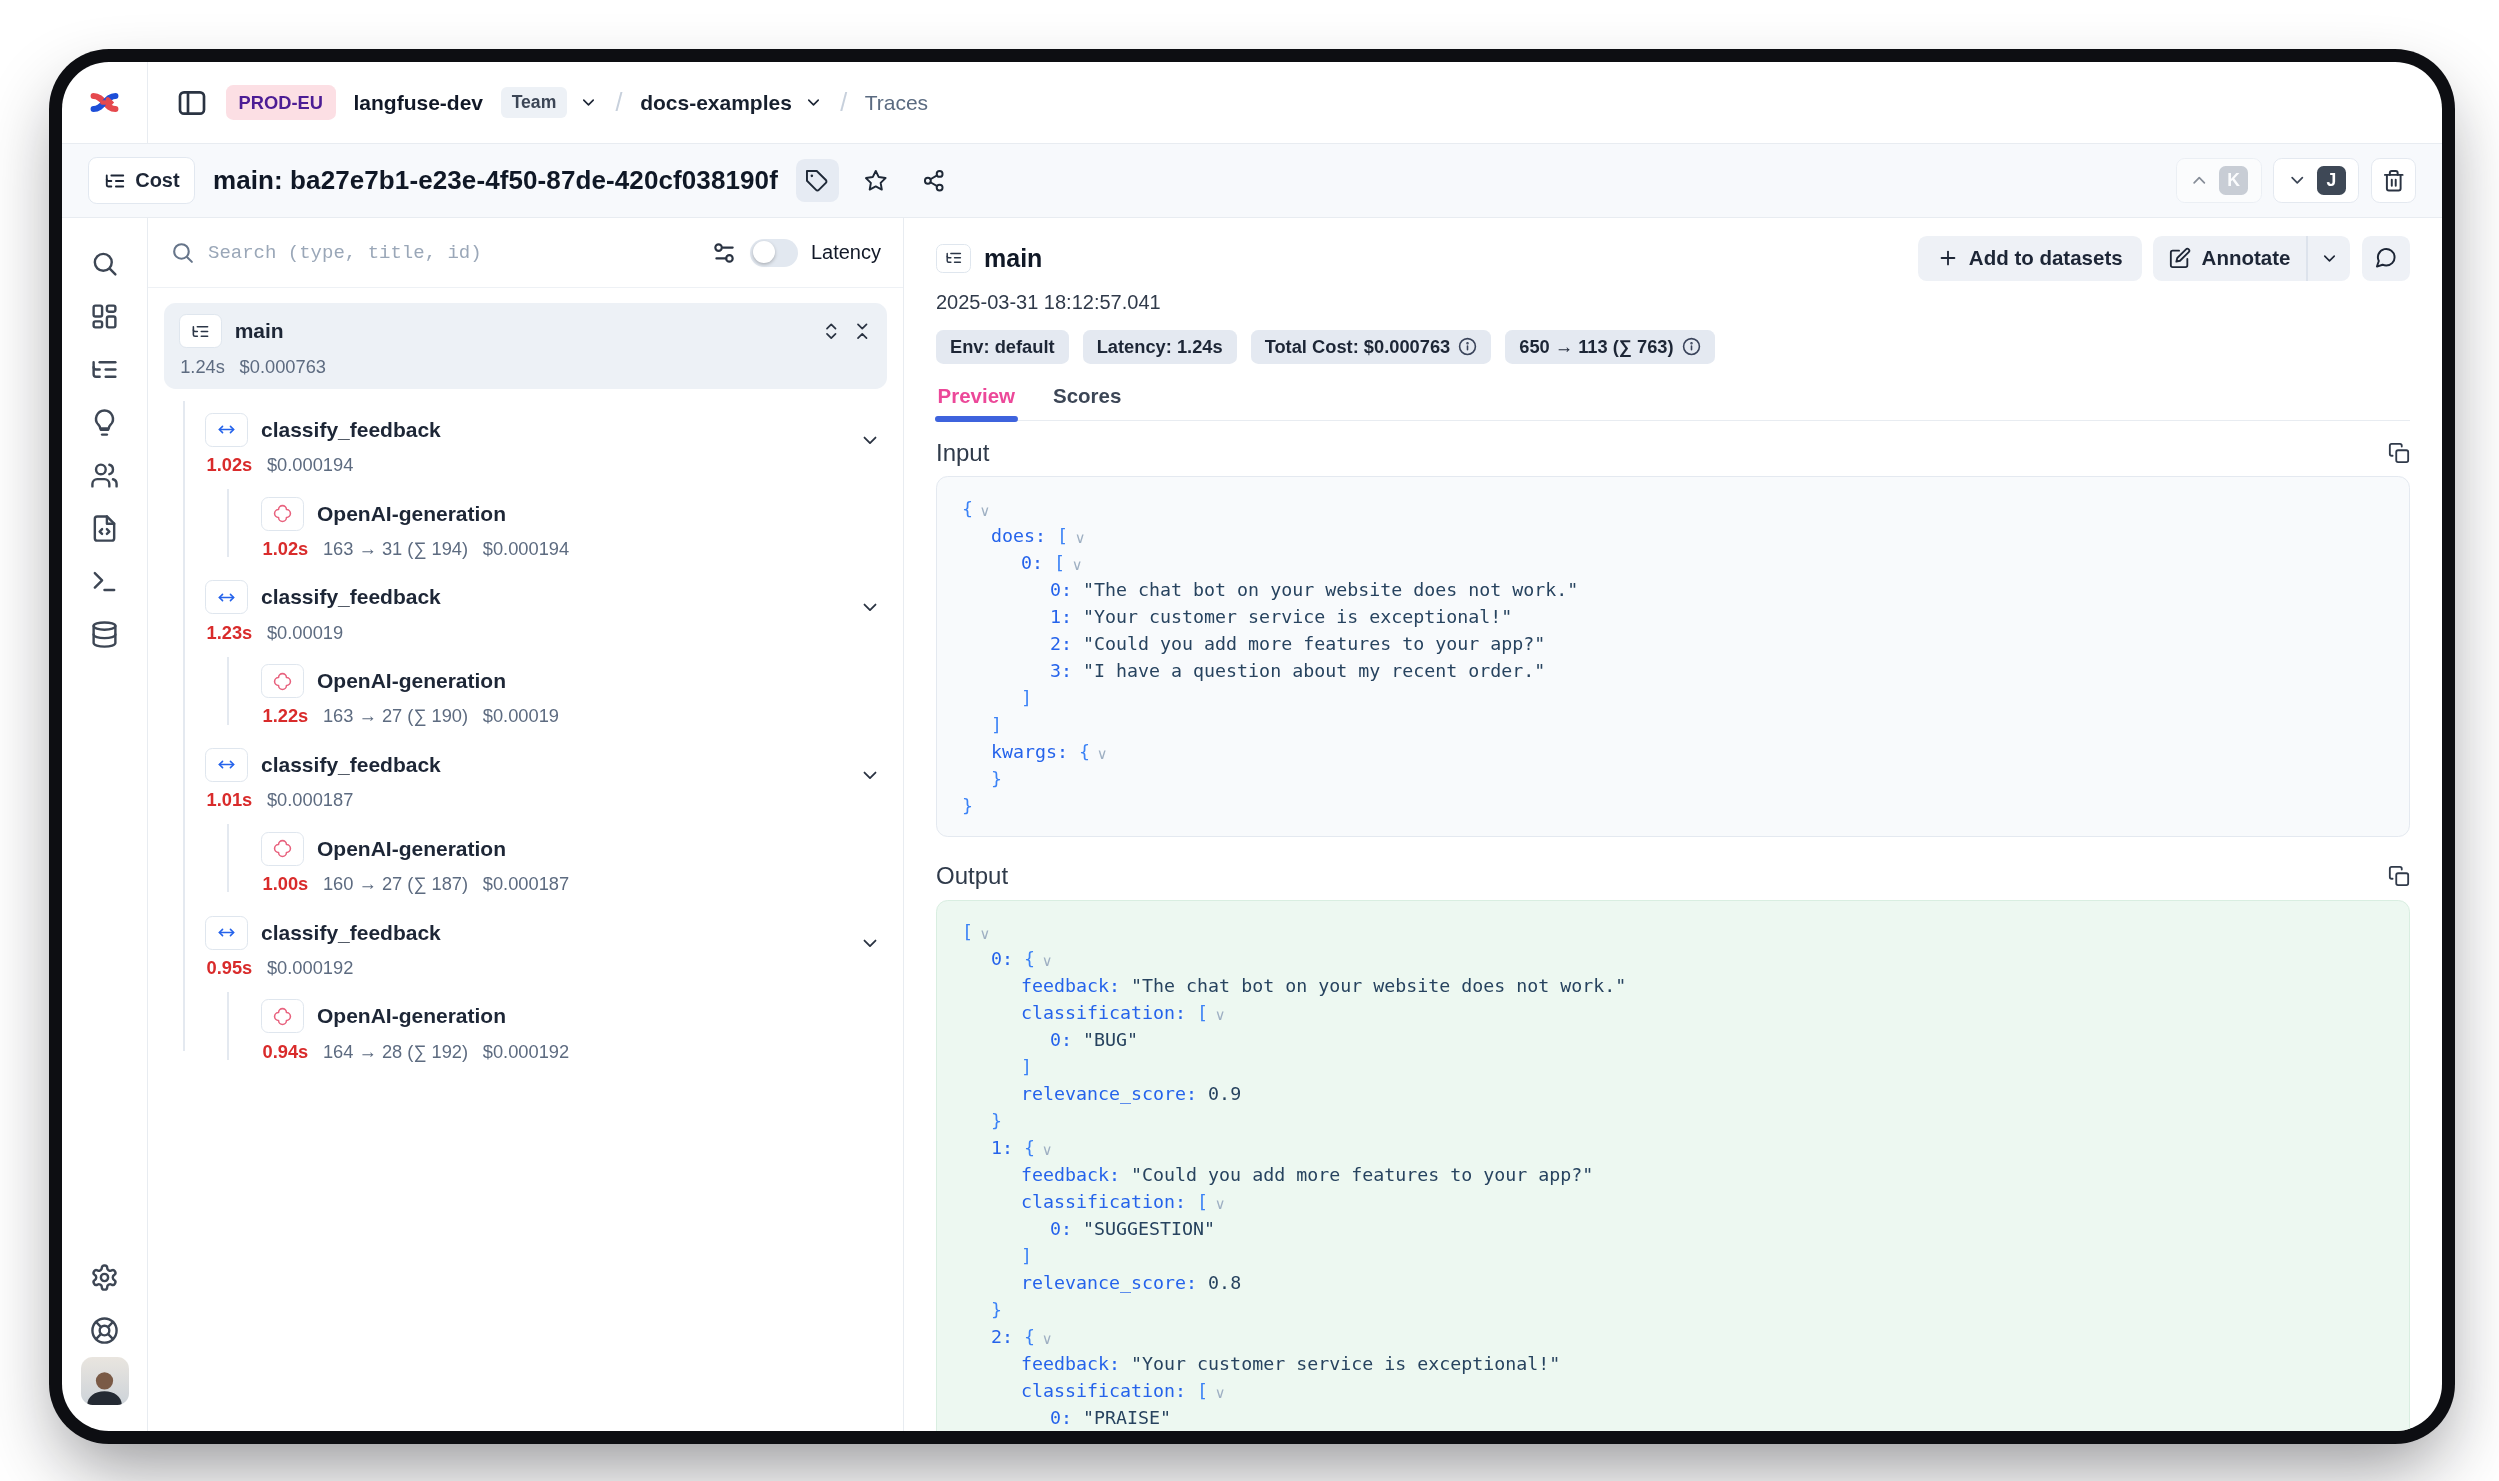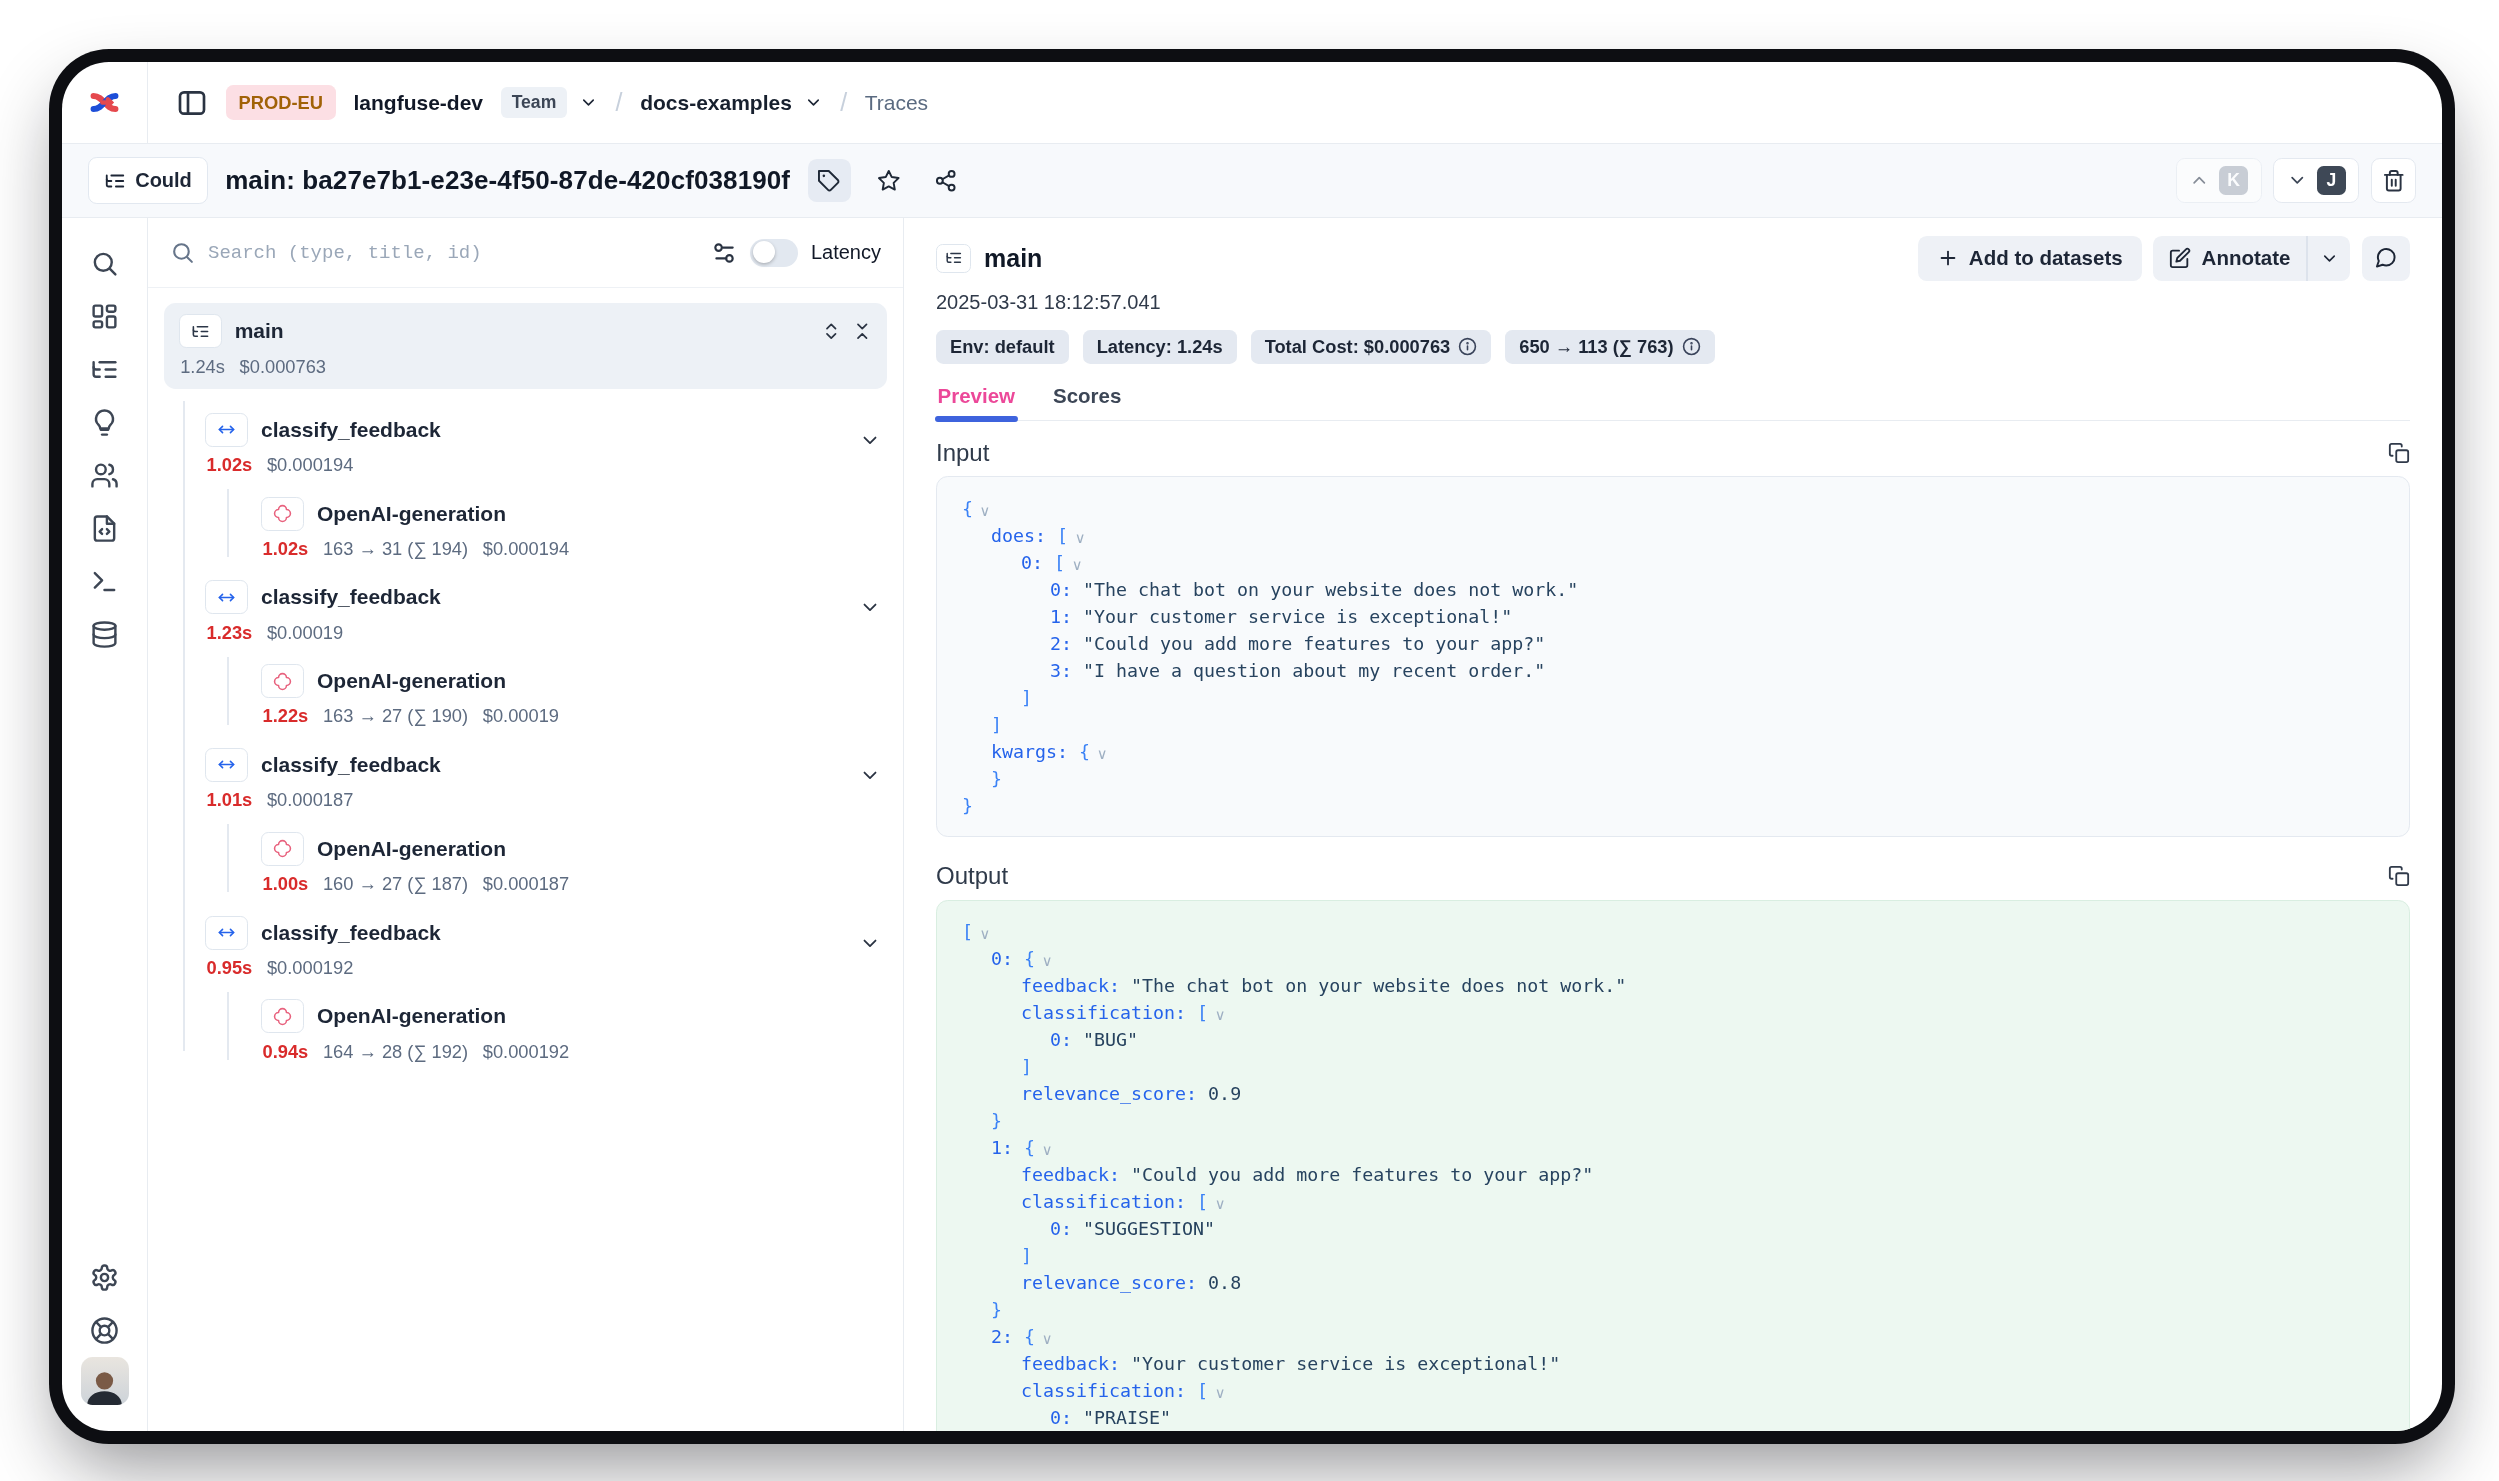--- a/index.html
+++ b/index.html
@@ -9,21 +9,21 @@
 
   .window { position:absolute; left:62px; top:62px; width:2380px; height:1369px; background:#fff;
     border-radius:47px; box-shadow:0 0 0 13px #0d0e12, 0 33px 73px rgba(10,12,18,.45);
     overflow:hidden; display:flex; flex-direction:column; }
 
   
   .topbar { height:81px; flex:0 0 auto; display:flex; align-items:stretch; }
   .rail-top { width:86px; flex:0 0 auto; border-right:1.5px solid #e8ecf1; display:flex; align-items:center; justify-content:center; }
   .crumbs { display:flex; align-items:center; gap:17.6px; padding:0 28px; font-size:21px; color:#111827; }
   .ptoggle { color:#2a3342; }
-  .env-badge { background:#fcdfe4; color:#a16207; font-weight:700; font-size:18.3px; padding:6.6px 13px; border-radius:7.3px; }
+  .env-badge { background:#fcdfe4; color:#4c1d95; font-weight:700; font-size:18.3px; padding:6.6px 13px; border-radius:7.3px; }
   .org { font-weight:700; color:#111827; }
   .type-badge { background:#edf1f6; color:#3c4656; font-size:17.6px; font-weight:600; padding:5.1px 11px; border-radius:5.9px; }
   .chev-sm { color:#1d2636; margin-left:-5.9px; }
   .slash { color:#c7d0dc; font-size:25px; font-weight:400; }
   .proj { font-weight:600; color:#17202e; }
   .crumb-sec { color:#5a6a80; }
 
   
   .tracebar { height:75px; flex:0 0 auto; background:#f7f9fc; border-top:1.5px solid #e8ecf1; border-bottom:1.5px solid #e8ecf1;
     display:flex; align-items:center; gap:17.6px; padding:0 26px; }
@@ -158,21 +158,21 @@
 
   <div class="tracebar">
     <span class="tbadge">
       <svg class="ic" width="22" height="22" viewBox="0 0 24 24">
           <path d="M21 12h-8"></path>
           <path d="M21 6H8"></path>
           <path d="M21 18h-8"></path>
           <path d="M3 6v4c0 1.1.9 2 2 2h3"></path>
           <path d="M3 10v6c0 1.1.9 2 2 2h3"></path>
         </svg>
-      <span>Could</span>
+      <span>Cost</span>
     </span>
     <span class="ttitle">main: ba27e7b1-e23e-4f50-87de-420cf038190f</span>
     <span class="tagbtn">
       <svg class="ic" width="23.5" height="23.5" viewBox="0 0 24 24">
           <path d="M12 2H2v10l9.29 9.29a2 2 0 0 0 2.83 0l7.17-7.17a2 2 0 0 0 0-2.83z"></path>
           <circle cx="7" cy="7" r="1.3" fill="currentColor" stroke="none"></circle>
         </svg>
     </span>
     <span class="iconbtn">
       <svg class="ic" width="23.5" height="23.5" viewBox="0 0 24 24">

